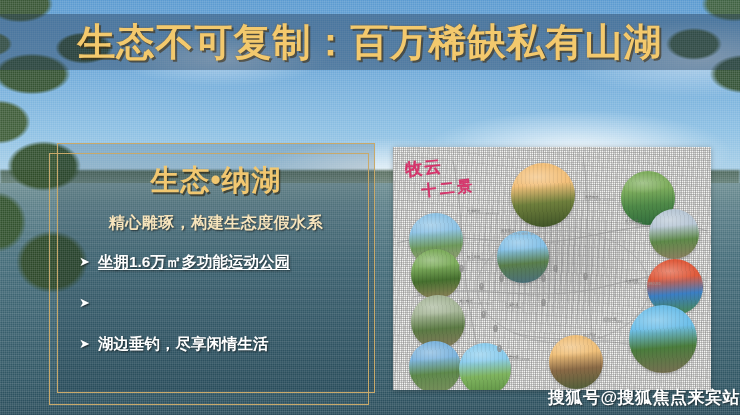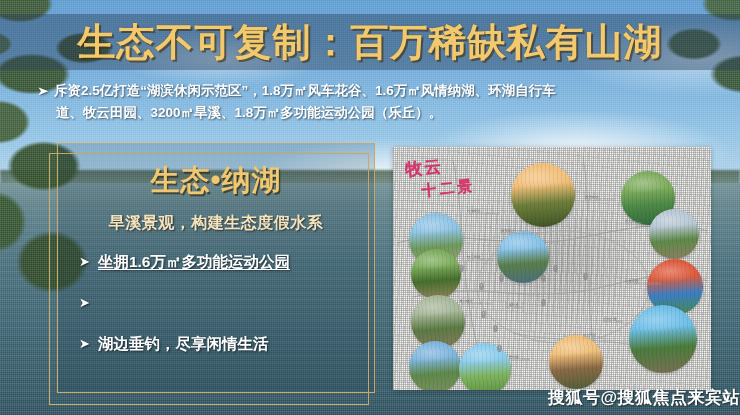--- a/index.html
+++ b/index.html
@@ -219,29 +219,25 @@
     <div class="bg-lake"></div>
     <div class="bg-ripples"></div>
     <div class="tree-left"></div>
     <div class="tree-right"></div>
   </div>
   <div class="grid-overlay"></div>
 
   <div class="title-band"></div>
   <div class="title">生态不可复制：百万稀缺私有山湖</div>
 
-  <div class="subtitle">
-    <span class="arrow">➤</span><span>斥资2.5亿打造“湖滨休闲示范区”，1.8万㎡风车花谷、1.6万㎡风情纳湖、环湖自行车</span>
-    <span class="line2">道、牧云田园、3200㎡旱溪、1.8万㎡多功能运动公园（乐丘）。</span>
-  </div>
 
   <div class="left-frame"></div>
   <div class="left-panel">
     <div class="panel-title">生态•纳湖</div>
-    <div class="panel-sub">旱溪景观，构建生态度假水系</div>
+    <div class="panel-sub">精心雕琢，构建生态度假水系</div>
     <div class="bullets">
       <div class="bullet underlined">
         <span class="b-arrow">➤</span>
         <span class="b-text">坐拥1.6万㎡多功能运动公园</span>
       </div>
       <div class="bullet">
         <span class="b-arrow">➤</span>
       </div>
       <div class="bullet">
         <span class="b-arrow">➤</span>

